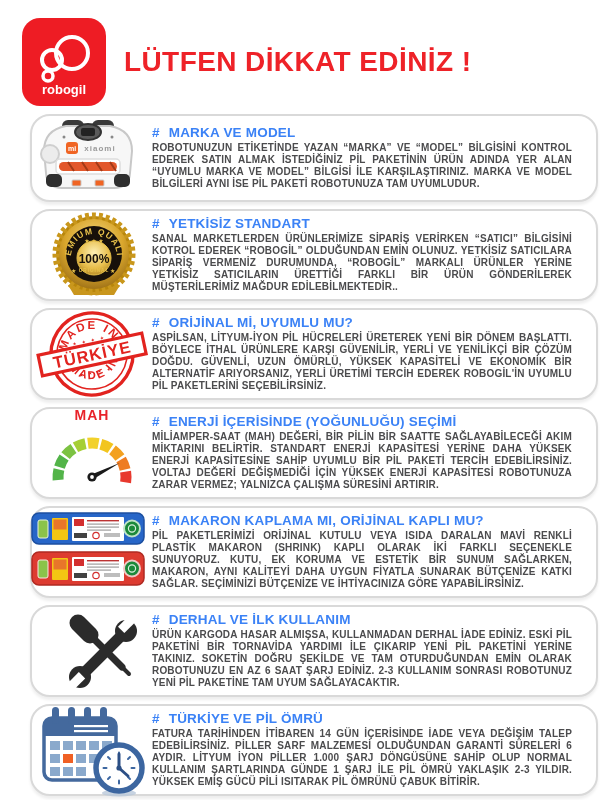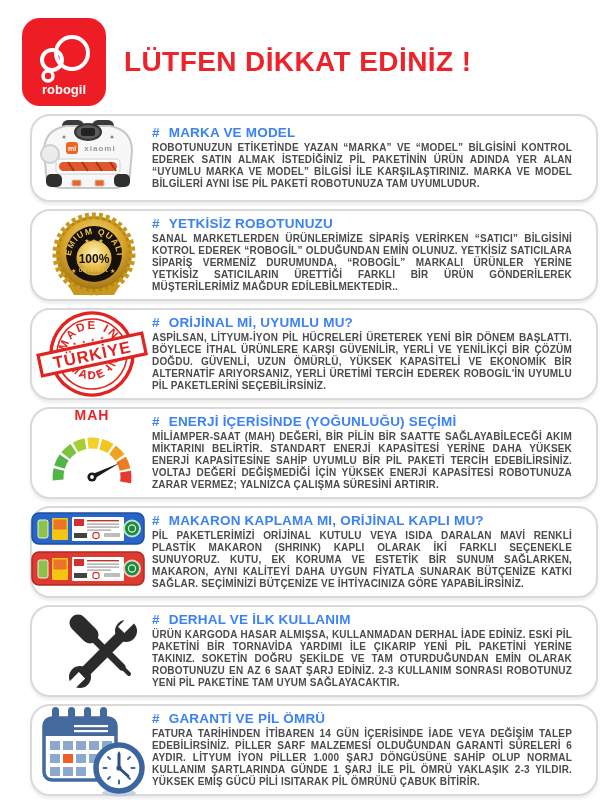--- a/index.html
+++ b/index.html
@@ -92,21 +92,21 @@
           <textPath href="#badgeArc" startOffset="50%" text-anchor="middle">PREMIUM QUALITY</textPath>
         </text>
         <text x="56" y="34" text-anchor="middle" font-size="6" fill="#e7c04a">★ ★ ★</text>
         <circle cx="56" cy="49" r="17" fill="url(#gold2)" stroke="#e7c04a" stroke-width="1"></circle>
         <text x="56" y="53.5" text-anchor="middle" font-size="12" font-weight="bold" fill="#17100a">100%</text>
         <text x="56" y="63" text-anchor="middle" font-size="4.6" font-weight="bold" fill="#e7c04a" letter-spacing="1">ORIGINAL</text>
         <text x="33" y="64" font-size="6" fill="#e7c04a">★</text>
         <text x="72" y="64" font-size="6" fill="#e7c04a">★</text>
       </svg>
     </div>
-    <div class="heading"><span class="hash">#</span><span>YETKİSİZ ROBOTUNUZU</span></div>
+    <div class="heading"><span class="hash">#</span><span>YETKİSİZ STANDART</span></div>
     <div class="body-text">SANAL MARKETLERDEN ÜRÜNLERİMİZE SİPARİŞ VERİRKEN “SATICI” BİLGİSİNİ KOTROL EDEREK “ROBOGİL” OLDUĞUNDAN EMİN OLUNUZ. YETKİSİZ SATICILARA SİPARİŞ VERMENİZ DURUMUNDA, “ROBOGİL” MARKALI ÜRÜNLER YERİNE YETKİSİZ SATICILARIN ÜRETTİĞİ FARKLI BİR ÜRÜN GÖNDERİLEREK MÜŞTERİLERİMİZ MAĞDUR EDİLEBİLMEKTEDİR..</div>
   </div>
 
   <div class="card">
     <div class="icon-box">
       <svg width="116" height="100" viewBox="0 0 116 100">
         <defs>
           <path id="stampTop" d="M32,51 A26,26 0 0 1 84,51"></path>
           <path id="stampBot" d="M30,47 A28,28 0 0 0 86,47"></path>
         </defs>
@@ -251,17 +251,17 @@
           <path d="M76,57 L78,59"></path>
             <path d="M98,57 L96,59"></path>
             <path d="M76,79 L78,77"></path>
             <path d="M98,79 L96,77"></path>
         </g>
         <path d="M87,68 L87,54" stroke="#2c4f85" stroke-width="3" stroke-linecap="round"></path>
         <path d="M87,68 L96,76" stroke="#2c4f85" stroke-width="3" stroke-linecap="round"></path>
         <circle cx="87" cy="68" r="2.6" fill="#2c4f85"></circle>
       </svg>
     </div>
-    <div class="heading"><span class="hash">#</span><span>GARANTİ VE PİL ÖMRÜ</span></div>
+    <div class="heading"><span class="hash">#</span><span>TÜRKİYE VE PİL ÖMRÜ</span></div>
     <div class="body-text">FATURA TARİHİNDEN İTİBAREN 14 GÜN İÇERİSİNDE İADE VEYA DEĞİŞİM TALEP EDEBİLİRSİNİZ. PİLLER SARF MALZEMESİ OLDUĞUNDAN GARANTİ SÜRELERİ 6 AYDIR. LİTYUM İYON PİLLER 1.000 ŞARJ DÖNGÜSÜNE SAHİP OLUP NORMAL KULLANIM ŞARTLARINDA GÜNDE 1 ŞARJ İLE PİL ÖMRÜ YAKLAŞIK 2-3 YILDIR. YÜKSEK EMİŞ GÜCÜ PİLİ ISITARAK PİL ÖMRÜNÜ ÇABUK BİTİRİR.</div>
   </div>
 
 </div>
 
 </body></html>

